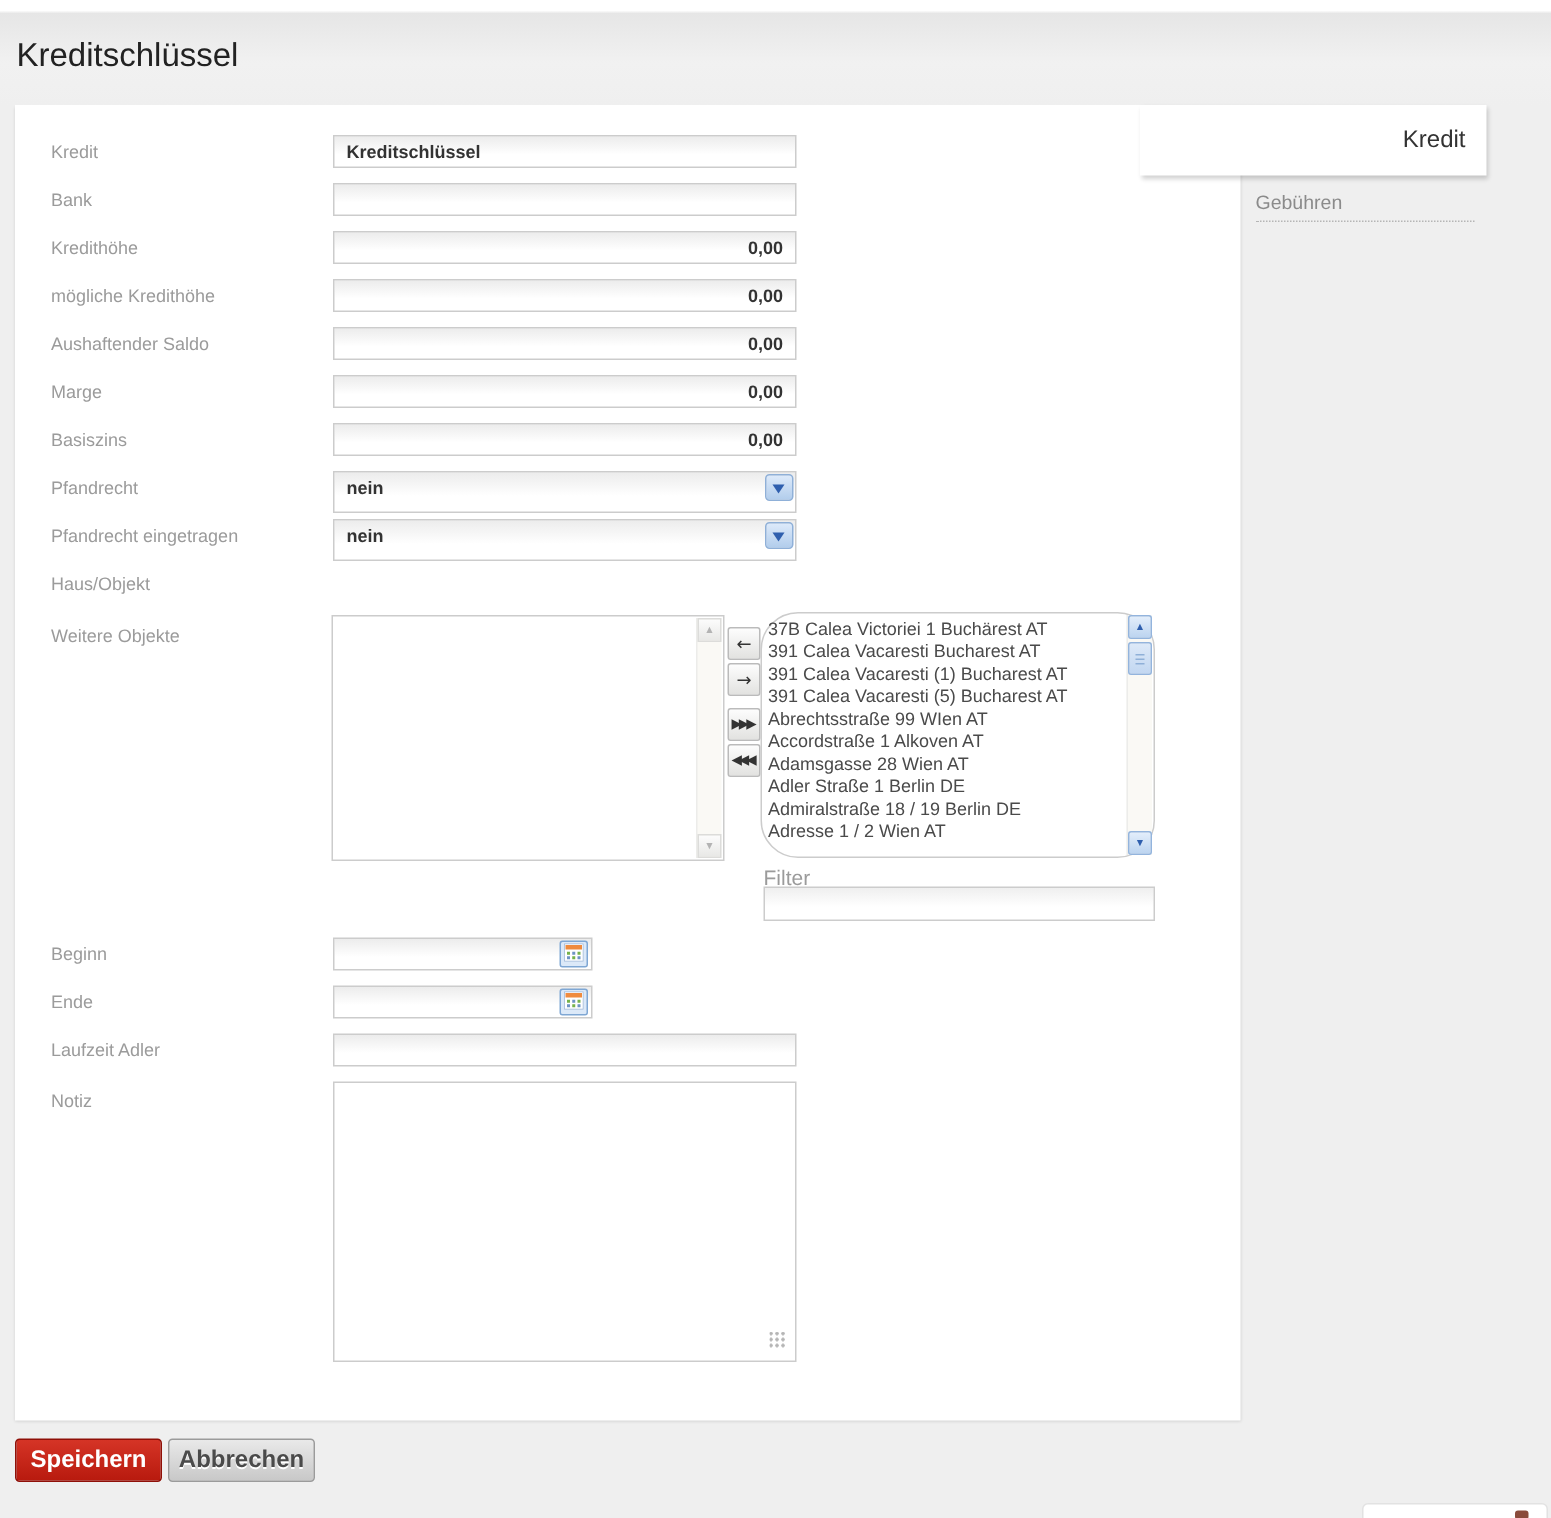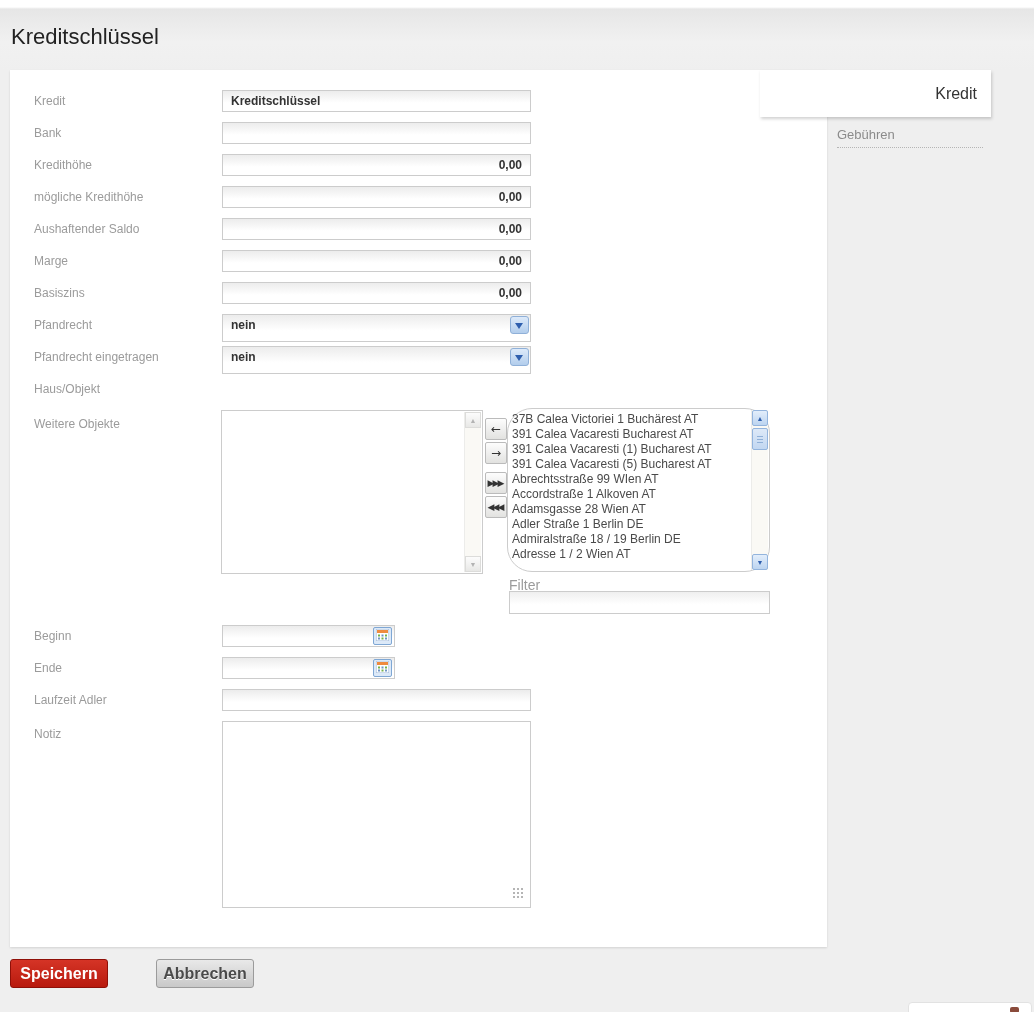--- a/index.html
+++ b/index.html
@@ -114,21 +114,21 @@
     position:absolute; left:503px; top:818px; width:11px; height:11px;
     background-image:radial-gradient(#b5b5b5 1px, transparent 1.3px);
     background-size:4px 4px; background-position:right bottom; pointer-events:none;
   }
   .btn{
     position:absolute; top:959px; height:29px; width:98px;
     font-family:"Liberation Sans",sans-serif; font-size:16px; font-weight:bold;
     border-radius:3px; cursor:pointer;
   }
   .btn-save{ left:10px; background:linear-gradient(#d53426,#b81a0e); border:1px solid #8f1008; color:#fff; }
-  .btn-cancel{ left:112px; background:linear-gradient(#e9e9e9,#c8c8c8); border:1px solid #9b9b9b; color:#4a4a4a; text-shadow:0 1px 0 #fff;margin-left:44px; }
+  .btn-cancel{ left:112px; background:linear-gradient(#e9e9e9,#c8c8c8); border:1px solid #9b9b9b; color:#4a4a4a; text-shadow:0 1px 0 #fff; }
   .corner-widget{
     position:absolute; left:908px; top:1002px; width:124px; height:12px;
     background:#fff; border:1px solid #e2e2e2; border-radius:4px 4px 0 0; z-index:2;
   }
   .corner-dot{ position:absolute; right:12px; top:4px; width:9px; height:6px; background:#8a4b3b; border-radius:2px; }
 </style>
 </head>
 <body>
 
 <h1 class="page-title">Kreditschlüssel</h1>

